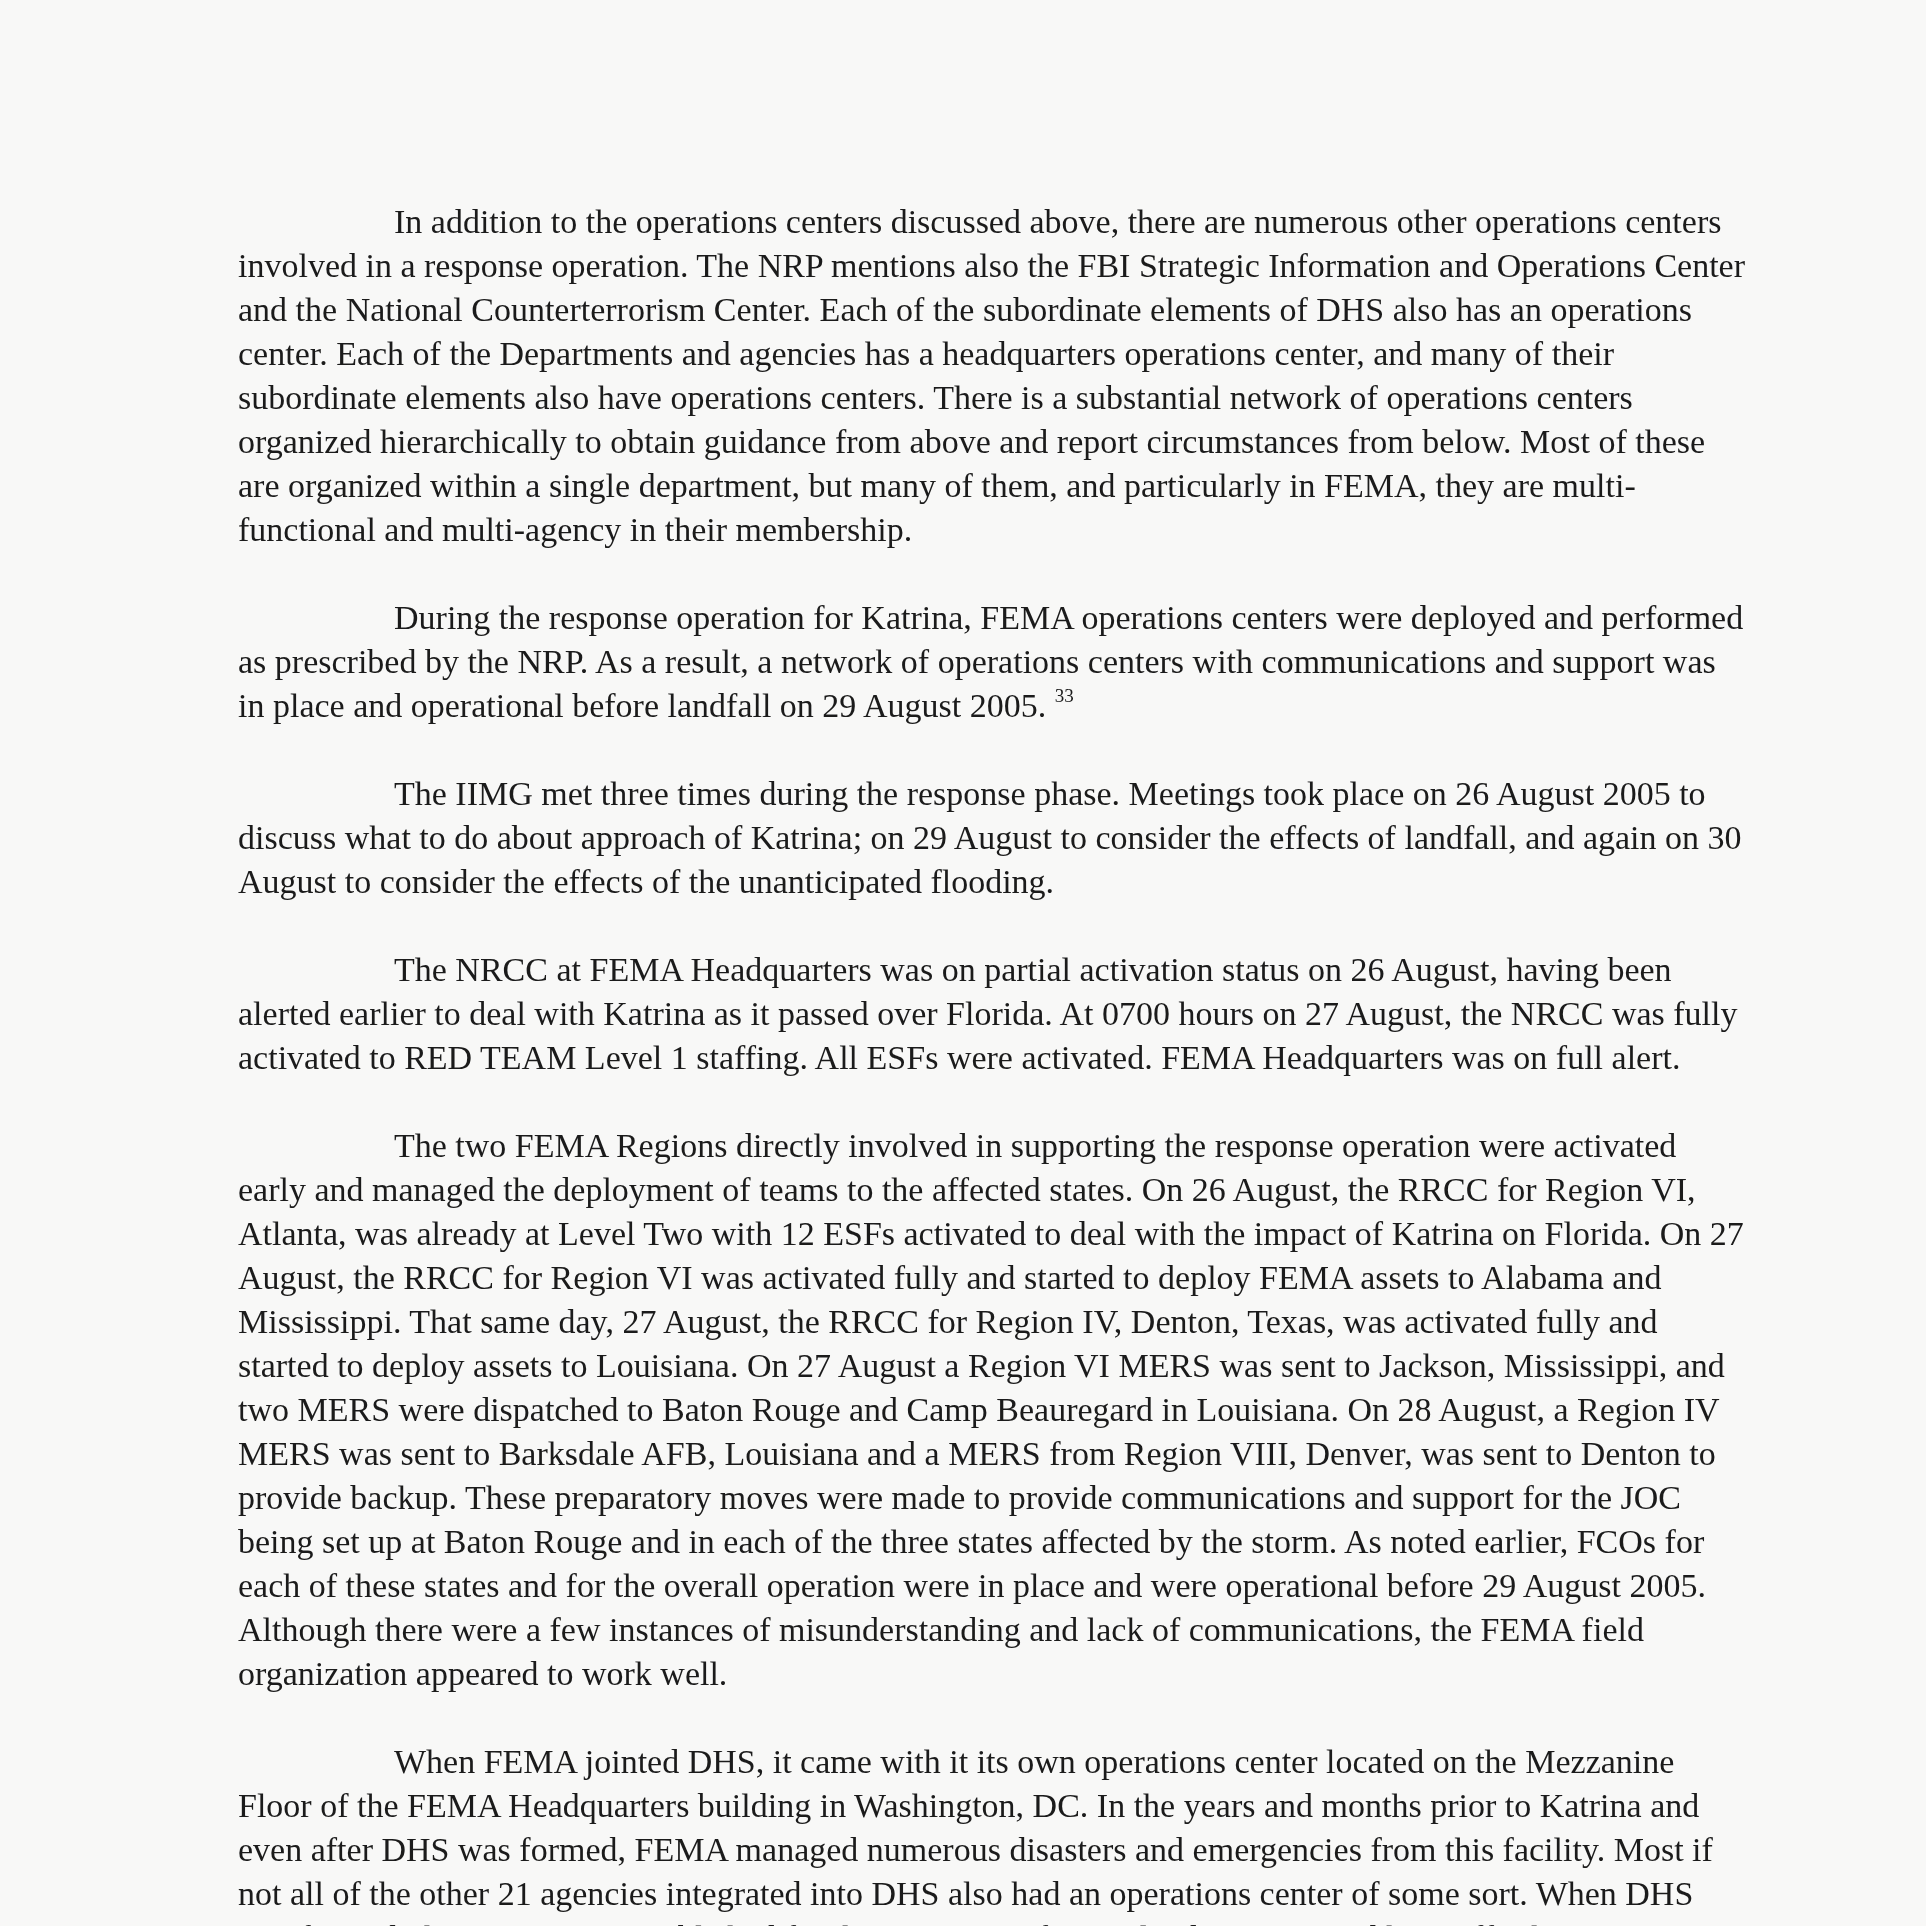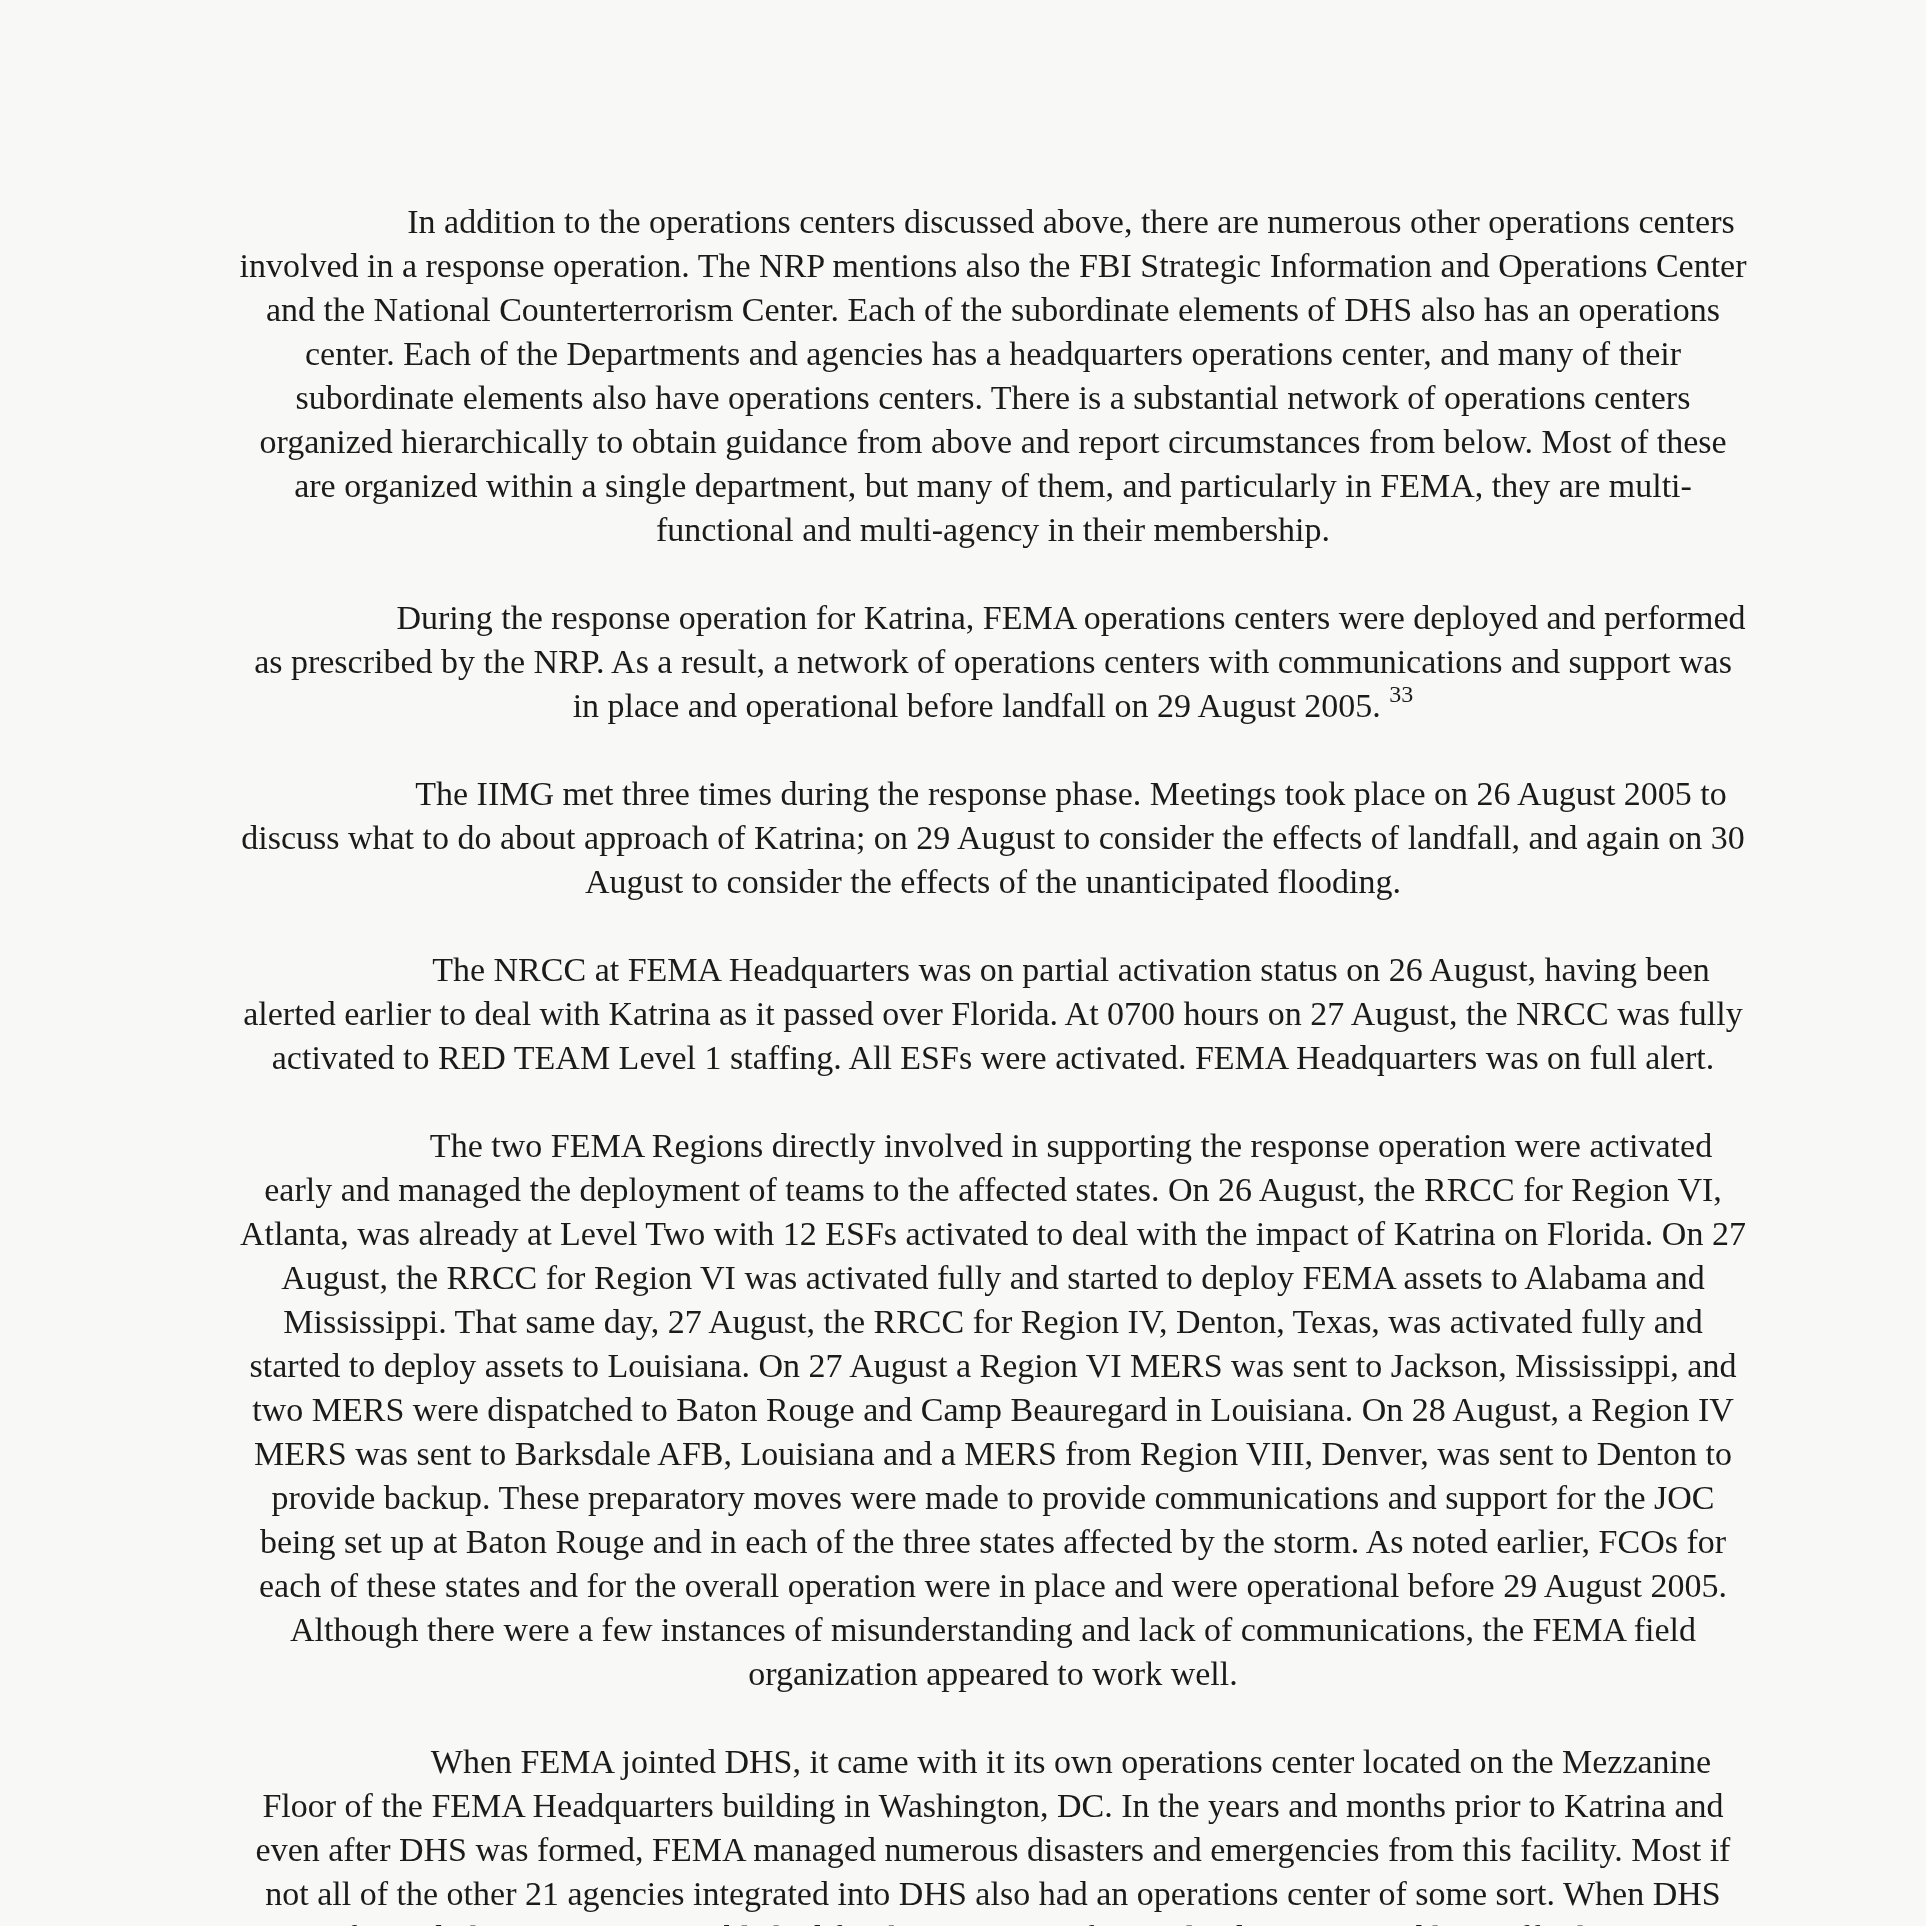--- a/index.html
+++ b/index.html
@@ -26,24 +26,24 @@
     top: 200px;
     width: 1510px;
     font-family: "Liberation Serif", "DejaVu Serif", serif;
     font-size: 34px;
     line-height: 44px;
     color: #1b1b1b;
   }
   .para {
     margin: 0 0 44px 0;
     text-indent: 156px;
-    text-align: center;
+    text-align: left;
   }
   sup.fn {
-    font-size: 24px;
+    font-size: 19px;
     vertical-align: 15.4px;
     line-height: 0;
   }
 </style>
 </head>
 <body>
 
 <div class="page">
   <div class="body-text">
     <p class="para"><span>In addition to the operations centers discussed above, there are numerous other operations centers involved in a response operation.  The NRP mentions also the FBI Strategic Information and Operations Center and the National Counterterrorism Center.   Each of the subordinate elements of DHS also has an operations center.  Each of the Departments and agencies has a headquarters operations center, and many of their subordinate elements also have operations centers.  There is a substantial network of operations centers organized hierarchically to obtain guidance from above and report circumstances from below.  Most of these are organized within a single department, but many of them, and particularly in FEMA, they are multi-functional and multi-agency in their membership.</span></p>

